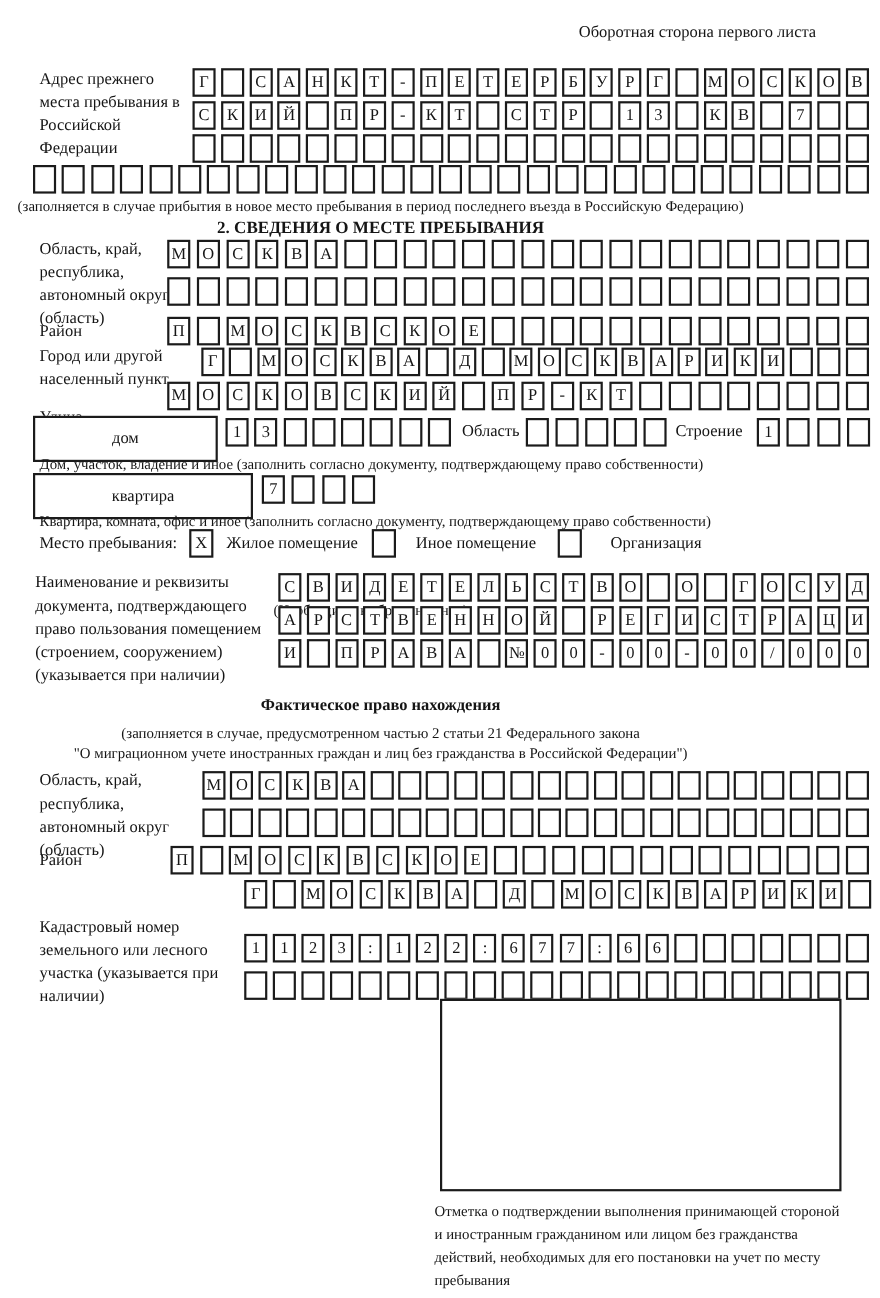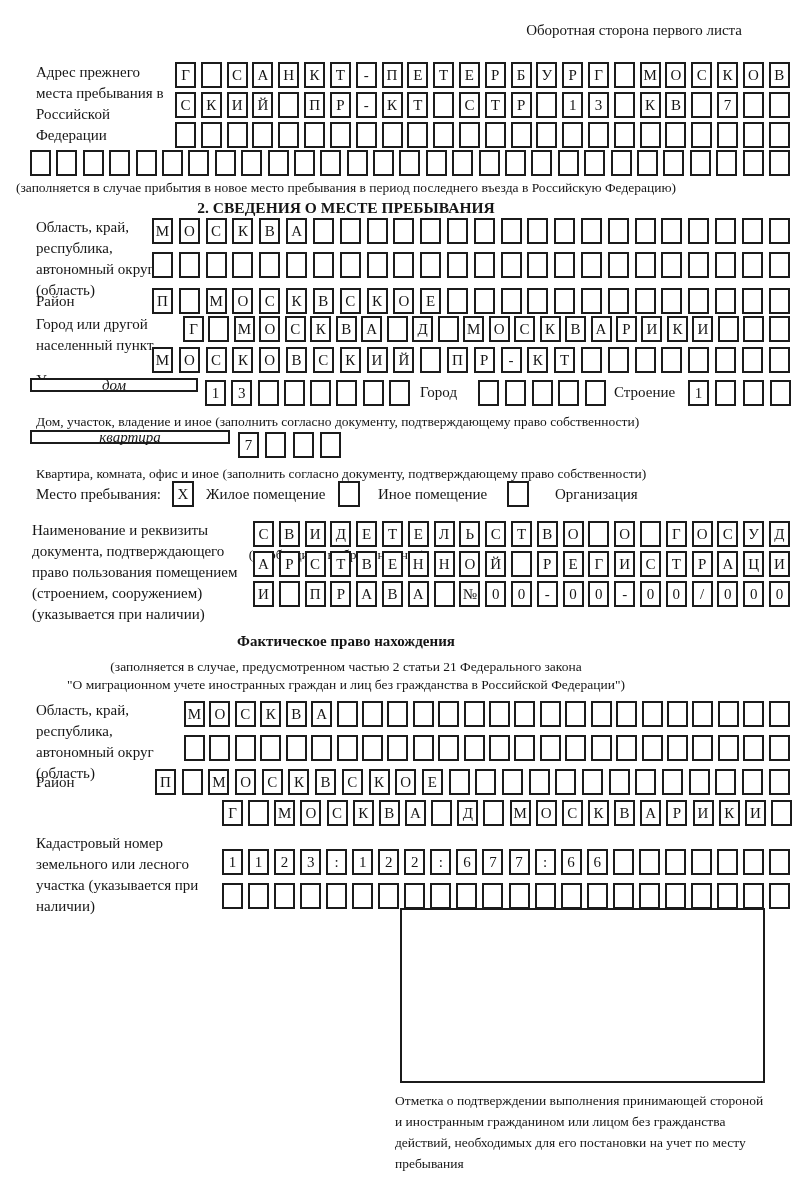--- a/index.html
+++ b/index.html
@@ -7,22 +7,22 @@
         font-family:"Liberation Serif","DejaVu Serif",serif;color:#151515;overflow:hidden;}
   .abs{position:absolute;}
   .row{position:absolute;display:flex;justify-content:space-between;}
   .cell{width:21px;height:26px;border:2px solid #1b1b1b;box-sizing:border-box;
         display:flex;align-items:center;justify-content:center;
         font-size:15px;line-height:1;background:#fff;}
   .lbl{font-size:15px;line-height:21px;}
   .cap{font-size:13.5px;line-height:17px;}
   .ctr{left:0;width:692px;text-align:center;}
   .bold{font-weight:bold;}
-  .boxlbl{border:2px solid #1b1b1b;box-sizing:border-box;height:14px;
-          display:flex;align-items:center;justify-content:center;font-size:15px;background:#fff;font-style:italic;}
+  .boxlbl{border:2px solid #1b1b1b;box-sizing:border-box;height:42px;
+          display:flex;align-items:center;justify-content:center;font-size:15px;background:#fff;}
   .chk{width:22px;height:26px;border:2px solid #1b1b1b;box-sizing:border-box;
        display:flex;align-items:center;justify-content:center;font-size:15px;background:#fff;}
   .stamp{border:2px solid #1b1b1b;box-sizing:border-box;background:#fff;}
 </style>
 </head>
 <body>
 
 <div id="form">
 
   <div class="abs lbl" style="top:20px;right:58px;">Оборотная сторона первого листа</div>
@@ -283,21 +283,21 @@
   <div class="row" style="top:380px;left:205px;width:205px;">
       <div class="cell">1</div>
       <div class="cell">3</div>
       <div class="cell"></div>
       <div class="cell"></div>
       <div class="cell"></div>
       <div class="cell"></div>
       <div class="cell"></div>
       <div class="cell"></div>
     </div>
-  <div class="abs lbl" style="top:382px;left:420px;">Город</div>
+  <div class="abs lbl" style="top:382px;left:420px;">Область</div>
   <div class="row" style="top:380px;left:478px;width:128px;">
       <div class="cell"></div>
       <div class="cell"></div>
       <div class="cell"></div>
       <div class="cell"></div>
       <div class="cell"></div>
     </div>
   <div class="abs lbl" style="top:382px;left:614px;">Строение</div>
   <div class="row" style="top:380px;left:688px;width:103px;">
       <div class="cell">1</div>

